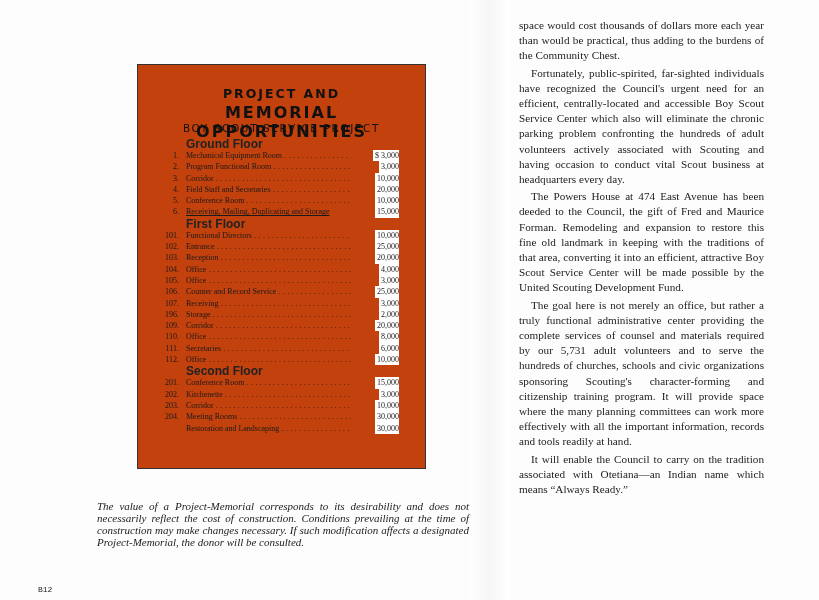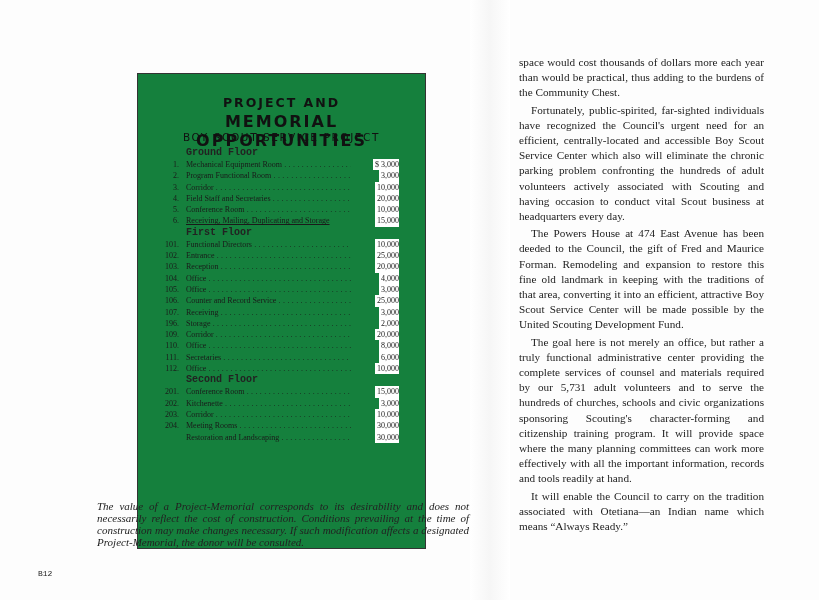--- a/index.html
+++ b/index.html
@@ -5,36 +5,36 @@
     html, body { margin: 0; padding: 0; }
     body {
       width: 819px; height: 600px; background: #ffffff; position: relative; overflow: hidden;
       font-family: "DejaVu Serif", "Liberation Serif", serif; color: #1a1a1a;
     }
     .spread { position: absolute; inset: 0; background: #fdfdfd; }
     .gutter { position: absolute; left: 470px; top: 0; width: 40px; height: 600px;
       background: linear-gradient(to right, #ffffff, #f6f6f6 50%, #ffffff); }
 
     .box {
-      position: absolute; left: 137px; top: 73px; width: 289px; height: 476px;
-      border: 1.5px solid #333; box-sizing: border-box; background: #15803d;
+      position: absolute; left: 137px; top: 64px; width: 289px; height: 405px;
+      border: 1.5px solid #333; box-sizing: border-box; background: #c2410c;
     }
     .box-title {
       position: absolute; left: 0; right: 0; text-align: center;
       font-family: "DejaVu Sans", "Liberation Sans", sans-serif; font-weight: bold;
       letter-spacing: 2px; color: #111;
     }
     .t1 { top: 21px; font-size: 12.5px; }
     .t2 { top: 38px; font-size: 16px; }
     .t3 { top: 57px; font-size: 10.5px; font-weight: normal; letter-spacing: 1.6px; }
 
     .list { position: absolute; left: 0; top: 73px; width: 100%; }
     .floor {
-      font-family: Liberation Mono, monospace; font-weight: bold;
-      font-size: 10px; height: 12px; line-height: 12px; padding-left: 48px; color: #222;
+      font-family: Liberation Sans, sans-serif; font-weight: bold;
+      font-size: 12px; height: 12px; line-height: 12px; padding-left: 48px; color: #222;
     }
     .row {
       position: relative; height: 11.3px; line-height: 11.3px; font-size: 8px;
       font-family: "Liberation Serif", "DejaVu Serif", serif; color: #1a1a1a;
     }
     .num { position: absolute; right: 246px; text-align: right; }
     .lbl {
       position: absolute; left: 48px; width: 165px; overflow: hidden; white-space: nowrap;
     }
     .lbl::after {
@@ -42,28 +42,28 @@
       letter-spacing: 0.2px;
     }
     .val { position: absolute; right: 26px; text-align: right; background: #fff; padding-left: 2px; }
 
     .caption {
       position: absolute; left: 97px; top: 500px; width: 372px;
       font-family: "Liberation Serif", "DejaVu Serif", serif; font-style: italic;
       font-size: 11px; line-height: 12px; text-align: justify; color: #222;
     }
     .folio {
-      position: absolute; left: 38px; top: 569px; font-size: 8px;
+      position: absolute; left: 38px; top: 585px; font-size: 8px;
       font-family: Liberation Mono, monospace; color: #222;
     }
 
     .body-col {
       position: absolute; left: 519px; top: 18px; width: 245px;
       font-family: "Liberation Serif", "DejaVu Serif", serif; font-size: 11.2px;
-      line-height: 15.2px; text-align: justify; color: #1c1c1c; margin-top: 37px;
+      line-height: 15.2px; text-align: justify; color: #1c1c1c;
     }
     .body-col p { margin: 0 0 2px 0; text-indent: 12px; }
     .body-col p.first { text-indent: 0; }
   </style>
 </head>
 <body>
 
 <div class="spread">
   <div class="gutter"></div>
 

